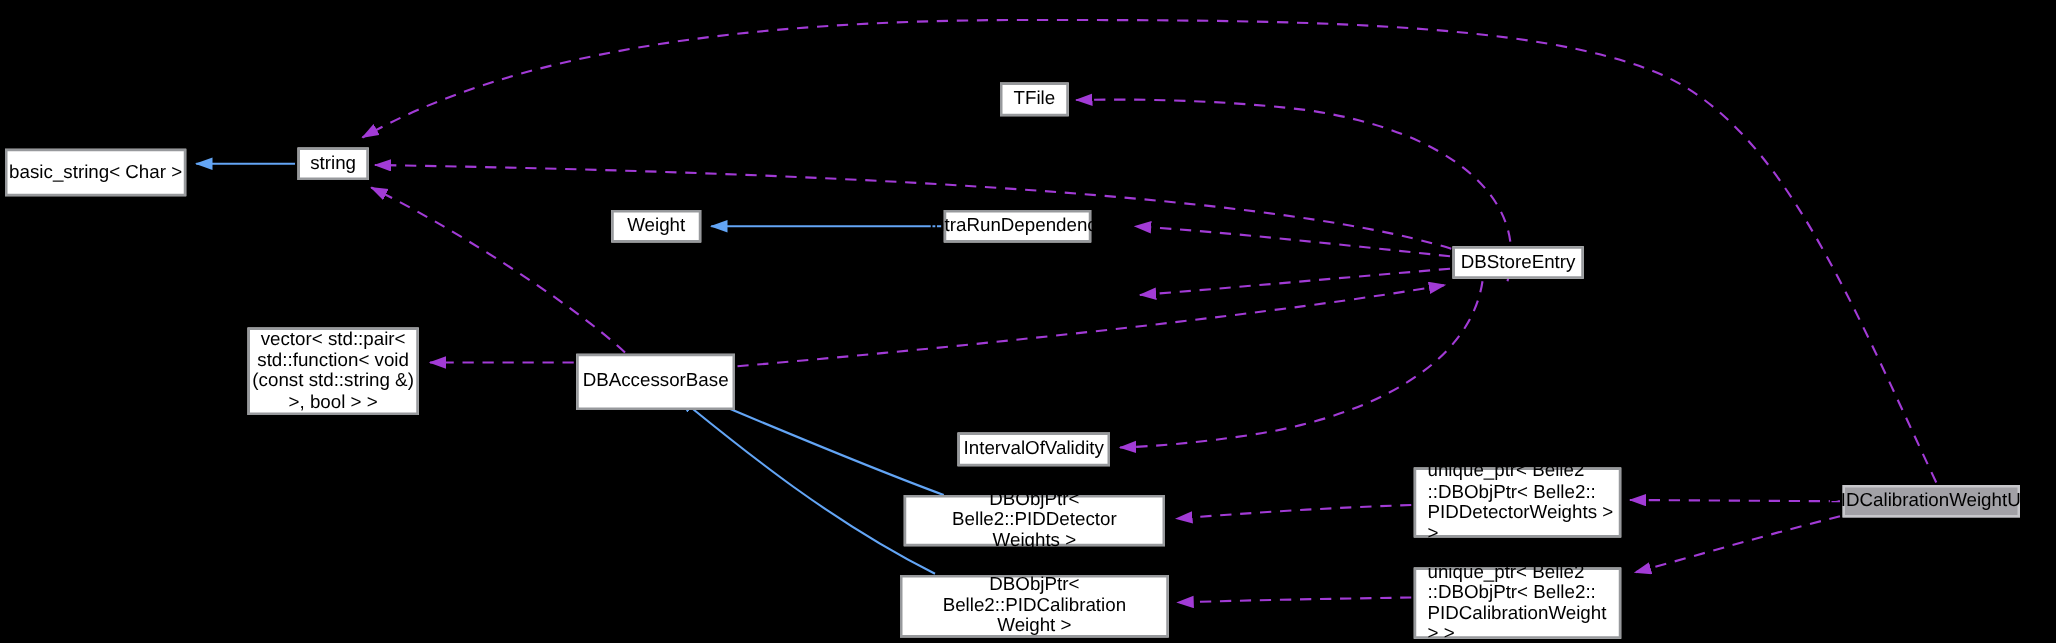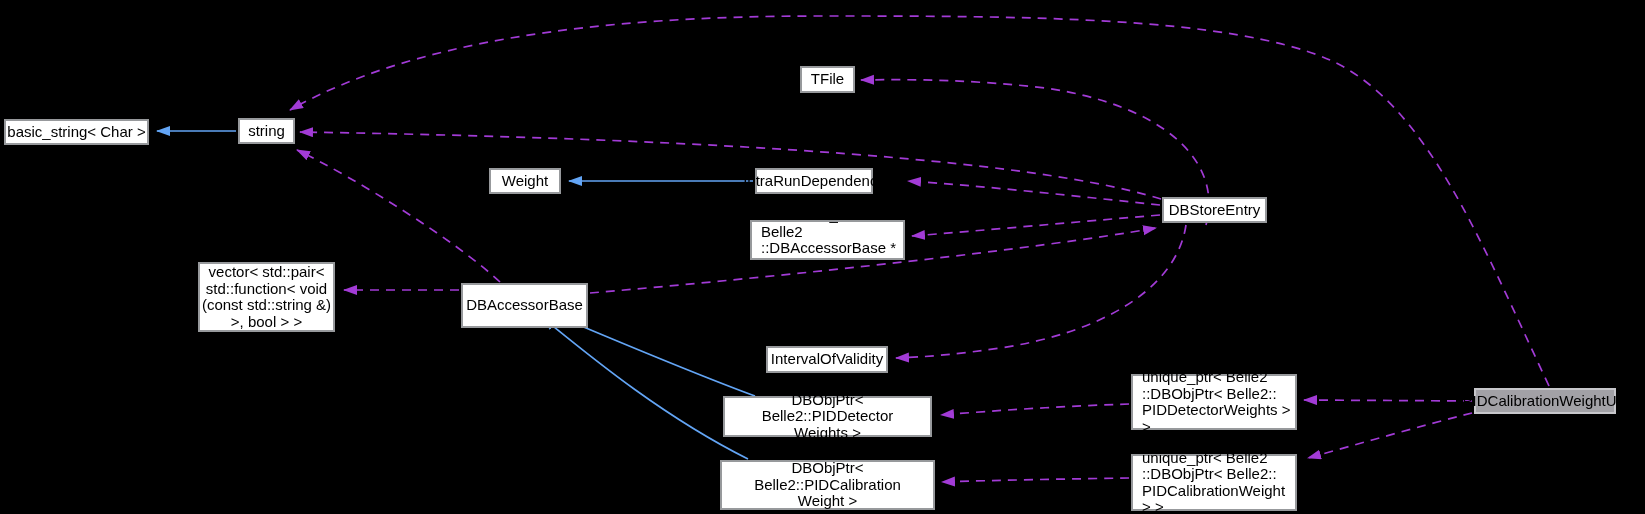--- a/index.html
+++ b/index.html
@@ -65,44 +65,40 @@
       <path d="M 1186 225 C 1176 292 1095 334 1000 348 C 960 354 926 357 896 358" marker-end="url(#arrow-purple)"></path>
       <path d="M 459 290 L 344 290" marker-end="url(#arrow-purple)"></path>
       <path d="M 590 293 C 800 275 1035 249 1156 228" marker-end="url(#arrow-purple)"></path>
       <path d="M 1129 404 C 1068 406 1000 410 941 415" marker-end="url(#arrow-purple)"></path>
       <path d="M 1129 478 C 1068 479 1000 480 942 482" marker-end="url(#arrow-purple)"></path>
       <path d="M 1472 401 L 1304 400" marker-end="url(#arrow-purple)"></path>
       <path d="M 1472 413 C 1420 426 1362 443 1308 458" marker-end="url(#arrow-purple)"></path>
     </g>
   </svg>
 
-  <div class="node" style="left:4px;top:119px;width:145px;height:26px">
+  <div class="node" style="left:4px;top:119px;width:145px;height:38px">
     <span class="lbl">basic_string&lt; Char &gt;</span>
   </div>
 
   <div class="node" style="left:238px;top:118px;width:57px;height:26px">
     <span class="lbl">string</span>
   </div>
 
   <div class="node" style="left:800px;top:66px;width:55px;height:27px">
     <span class="lbl">TFile</span>
   </div>
 
   <div class="node" style="left:489px;top:168px;width:72px;height:26px">
     <span class="lbl">Weight</span>
   </div>
 
   <div class="node" style="left:755px;top:168px;width:118px;height:26px">
     <span class="lbl">IntraRunDependency</span>
   </div>
 
-  <div class="node left" style="left:750px;top:220px;width:155px;height:40px">
-    <span class="lbl">unordered_set&lt; Belle2
-::DBAccessorBase * &gt;</span>
-  </div>
 
   <div class="node" style="left:1162px;top:197px;width:105px;height:26px">
     <span class="lbl">DBStoreEntry</span>
   </div>
 
   <div class="node" style="left:198px;top:262px;width:137px;height:70px">
     <span class="lbl">vector&lt; std::pair&lt;
 std::function&lt; void
 (const std::string &amp;)
 &gt;, bool &gt; &gt;</span>

